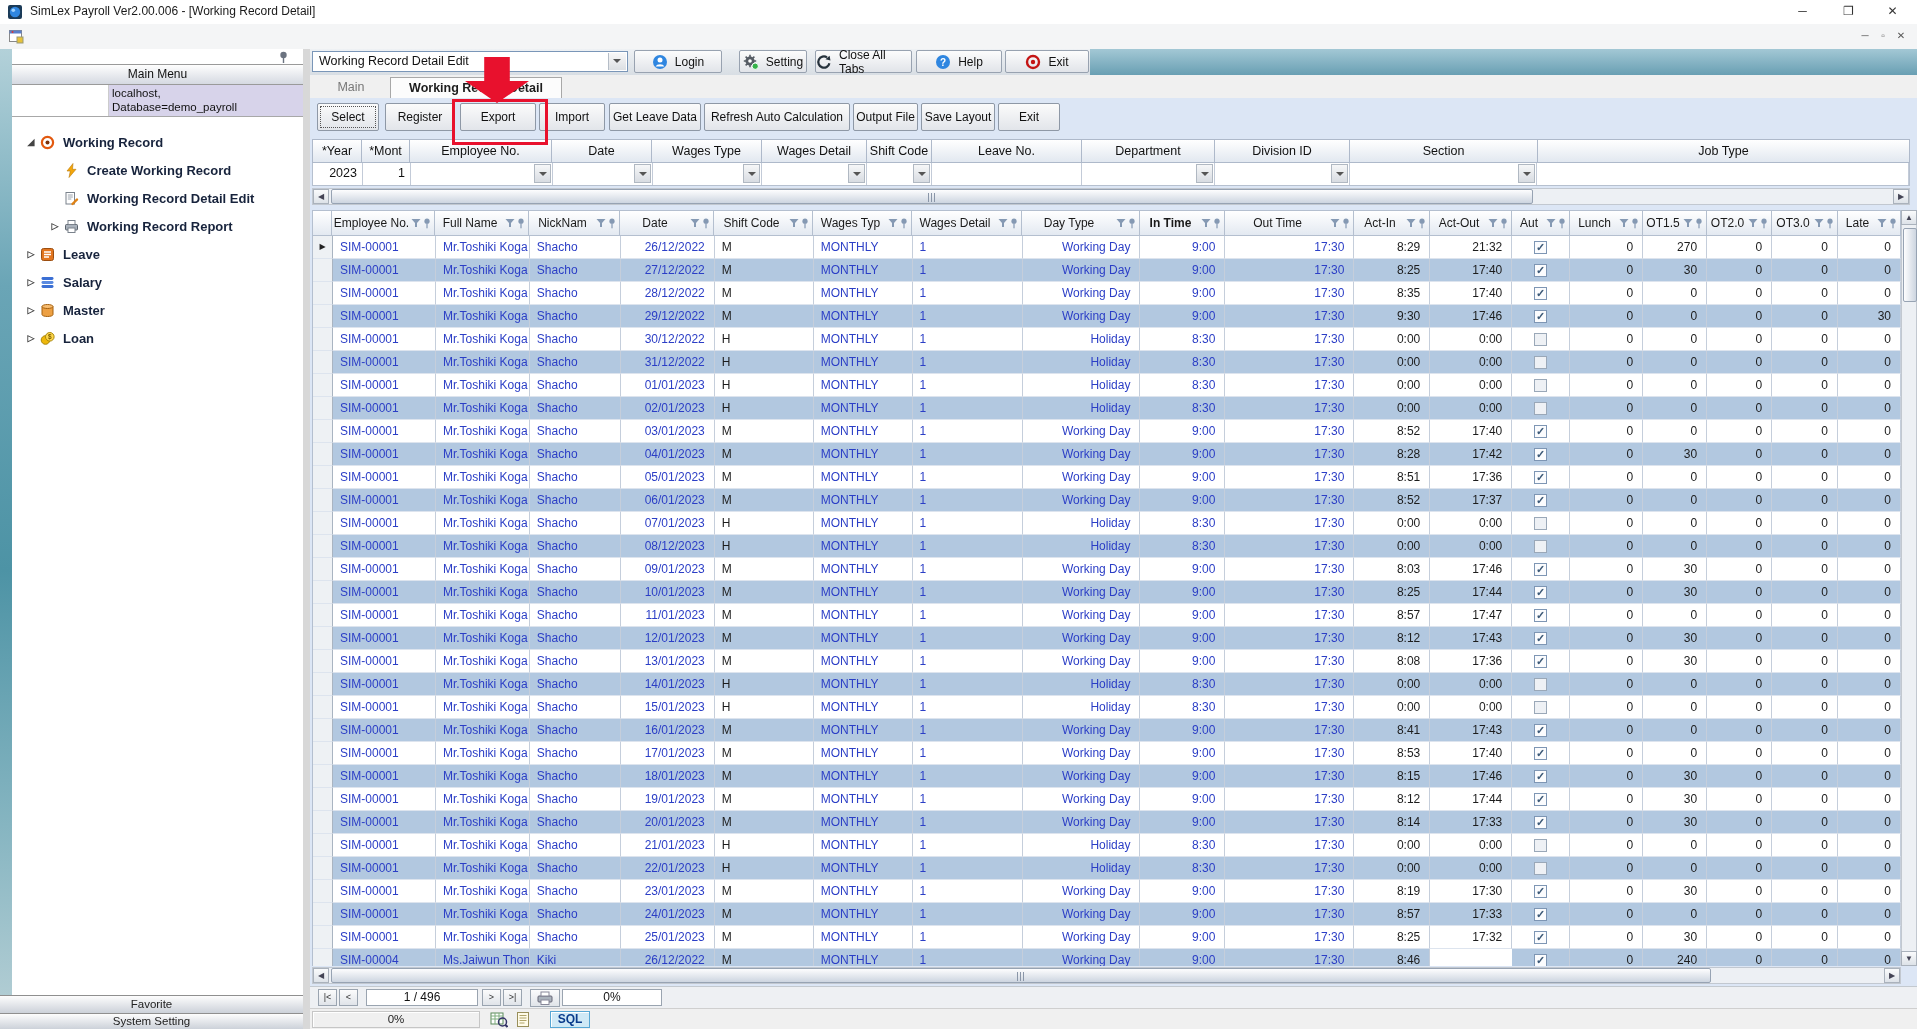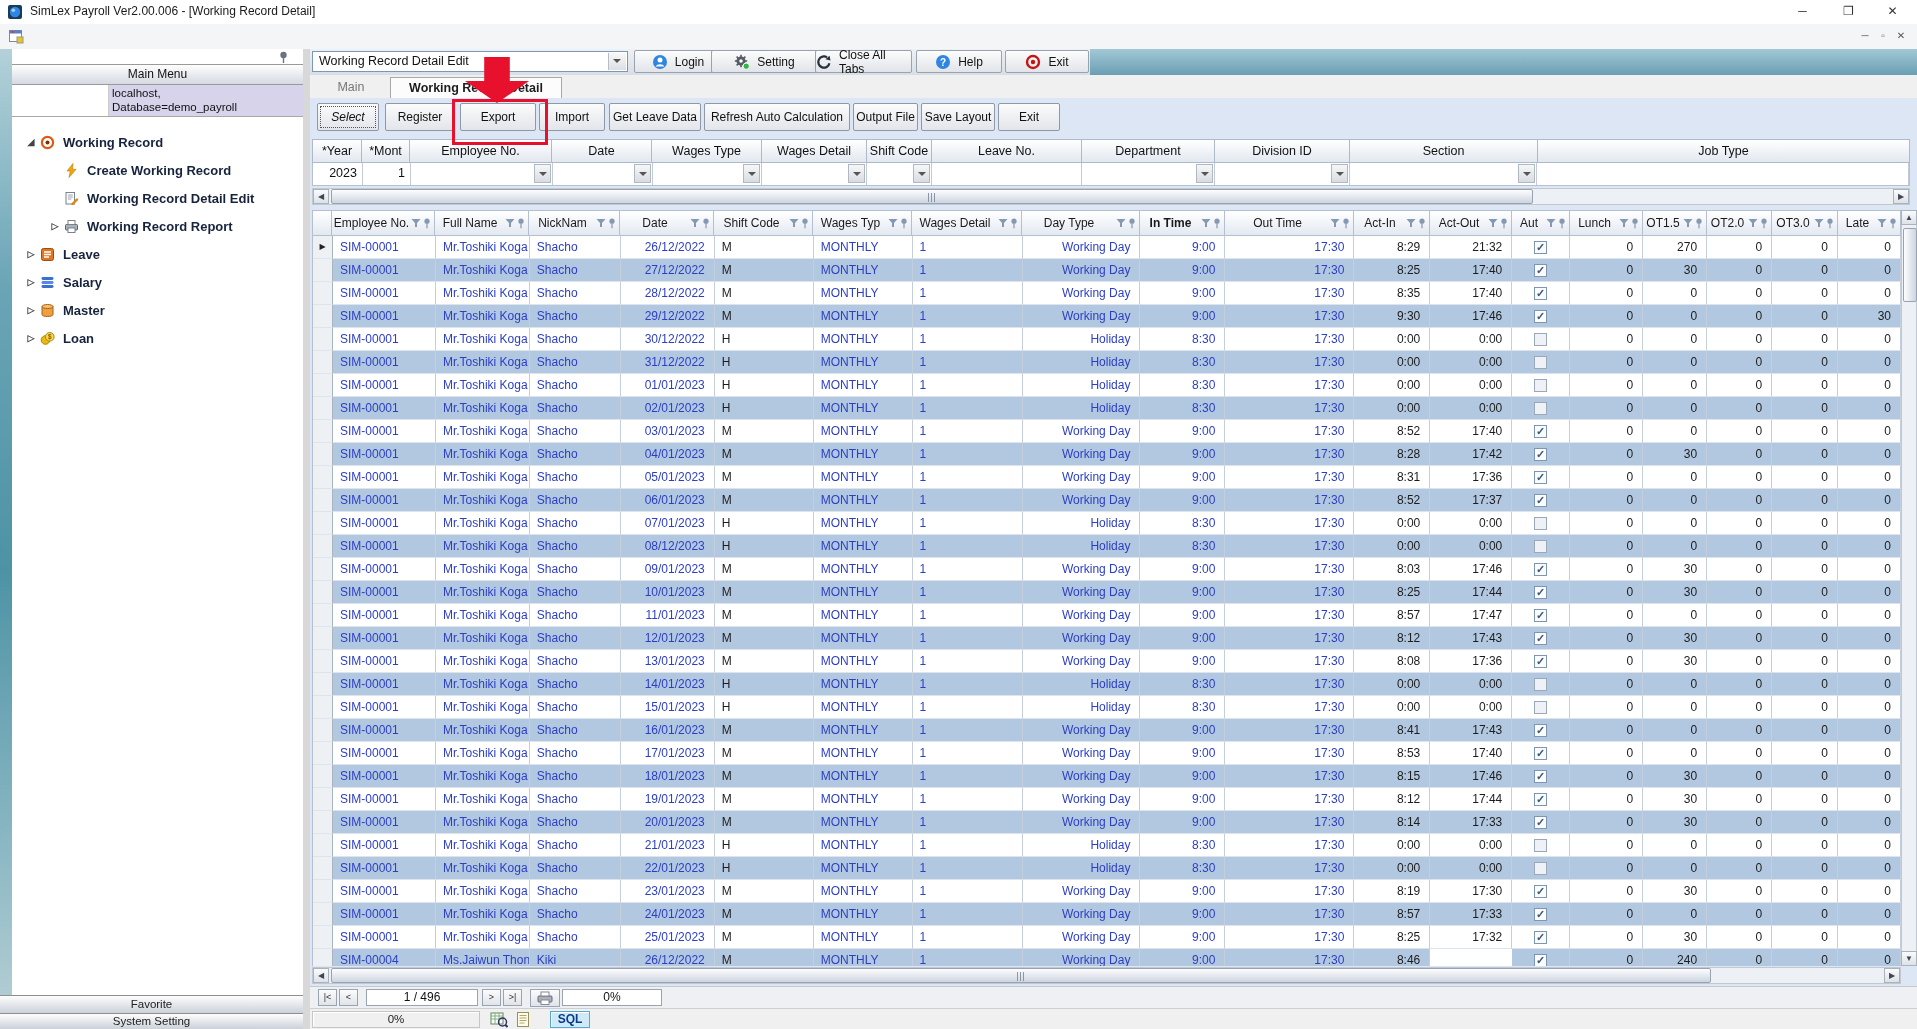--- a/index.html
+++ b/index.html
@@ -268,21 +268,21 @@
           <div class="abs tbtn" style="left: 324px; width: 88px;">
             <span>
               <svg width="16" height="16" viewBox="0 0 16 16">
                 <circle cx="8" cy="8" r="7" fill="#2f86e0"></circle>
                 <circle cx="8" cy="6" r="2.5" fill="#fff"></circle>
                 <path d="M3.6 12.6a4.6 3.4 0 0 1 8.8 0z" fill="#fff"></path>
               </svg>
             </span>
             <span>Login</span>
           </div>
-          <div class="abs tbtn" style="left: 401px; width: 107px;">
+          <div class="abs tbtn" style="left: 429px; width: 68px;">
             <span>
               <svg width="16" height="16" viewBox="0 0 16 16">
                 <circle cx="7" cy="7" r="4.6" fill="#565c64"></circle>
                 <circle cx="7" cy="7" r="1.8" fill="#fff"></circle>
                 <path d="M7 .8v2.4M7 10.8v2.4M.8 7h2.4M10.8 7h2.4M2.6 2.6l1.7 1.7M9.7 9.7l1.7 1.7M11.4 2.6L9.7 4.3M4.3 9.7l-1.7 1.7" stroke="#565c64" stroke-width="1.6"></path>
                 <circle cx="12.2" cy="12.2" r="3.2" fill="#35b34a" stroke="#fff"></circle>
               </svg>
             </span>
             <span>Setting</span>
           </div>
@@ -317,21 +317,21 @@
     </div>
 
     <div class="abs tabstrip">
         <div class="abs tab" style="left: 5px; width: 48px; text-align: center;">Main Menu</div>
         <div class="abs tab active" style="left: 80px; width: 146px; text-align: center;">Working Record Detail Edit</div>
       </div>
 
     <div class="abs panel">
 
       <div>
-          <div class="abs abtn first" style="left: 7px; width: 62px; font-style: italic;">Select</div>
+          <div class="abs abtn first" style="left: 7px; width: 62px;">Select</div>
           <div class="abs abtn" style="left: 75px; width: 70px;">Register</div>
           <div class="abs abtn" style="left: 150px; width: 76px;">Export</div>
           <div class="abs abtn" style="left: 229px; width: 66px;">Import</div>
           <div class="abs abtn" style="left: 299px; width: 92px;">Get Leave Data</div>
           <div class="abs abtn" style="left: 394px; width: 146px;">Refresh Auto Calculation</div>
           <div class="abs abtn" style="left: 543px; width: 65px;">Output File</div>
           <div class="abs abtn" style="left: 611px; width: 74px;">Save Layout</div>
           <div class="abs abtn" style="left: 688px; width: 62px;">Exit</div>
         </div>
 
@@ -933,21 +933,21 @@
               <div class="gcell al tb" style="width: 103px;">SIM-00001</div>
               <div class="gcell al tb" style="width: 94px;">Mr.Toshiki Koga</div>
               <div class="gcell al tb" style="width: 91px;">Shacho</div>
               <div class="gcell ar tb" style="width: 94px;">05/01/2023</div>
               <div class="gcell al tk" style="width: 99px;">M</div>
               <div class="gcell al tb" style="width: 99px;">MONTHLY</div>
               <div class="gcell al tb" style="width: 110px;">1</div>
               <div class="gcell ar tb" style="width: 118px;">Working Day</div>
               <div class="gcell ar tb" style="width: 85px;">9:00</div>
               <div class="gcell ar tb" style="width: 129px;">17:30</div>
-              <div class="gcell ar tk" style="width: 76px;">8:31</div>
+              <div class="gcell ar tk" style="width: 76px;">8:51</div>
               <div class="gcell ar tk" style="width: 82px;">17:36</div>
               <div class="gcell ac " style="width: 58px;">
                 <div class="cb on">✓</div>
               </div>
               <div class="gcell ar tk" style="width: 73px;">0</div>
               <div class="gcell ar tk" style="width: 64px;">0</div>
               <div class="gcell ar tk" style="width: 65px;">0</div>
               <div class="gcell ar tk" style="width: 66px;">0</div>
               <div class="gcell ar tk" style="width: 63px;">0</div>
             </div>

